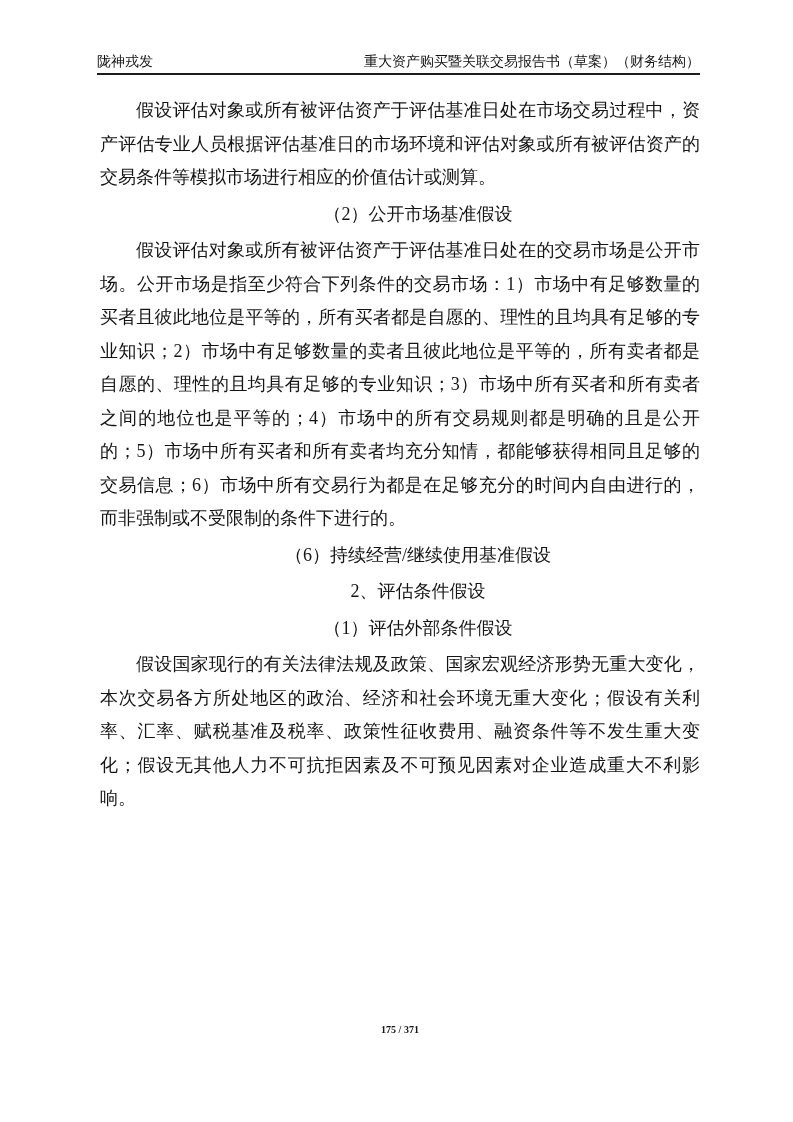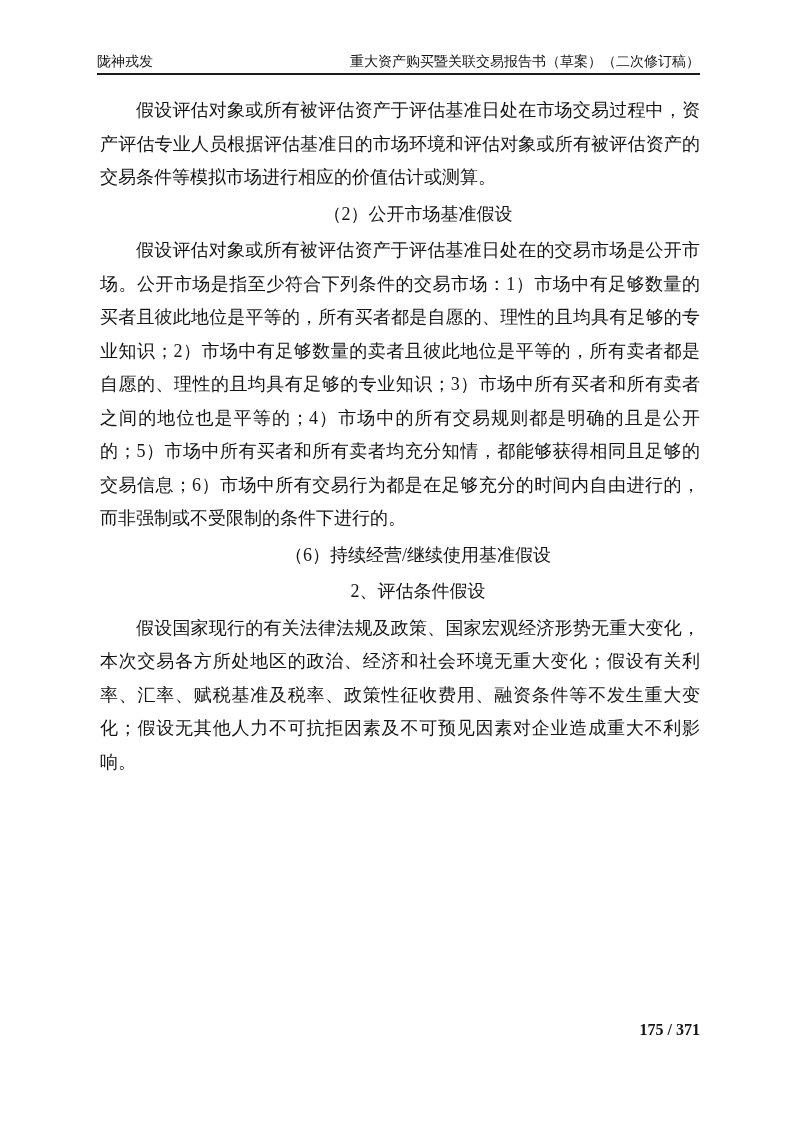--- a/index.html
+++ b/index.html
@@ -54,44 +54,45 @@
     text-align: center;
   }
   .block.continued {
     text-align-last: justify;
   }
   .doc-footer {
     position: absolute;
     top: 1021px;
     left: 100px;
     right: 93px;
-    text-align: right;
-    font-size: 16px;
+    text-align: center;
+    font-size: 10px;
     line-height: 18px;
     font-weight: bold;
   }
 </style>
 </head>
 <body>
 
 <div class="page">
 
   <header class="doc-header">
     <span>陇神戎发</span>
-    <span>重大资产购买暨关联交易报告书（草案）（二次修订稿）</span>
+    <span>重大资产购买暨关联交易报告书（草案）（财务结构）</span>
   </header>
 
   <div class="header-rule"></div>
 
   <main class="doc-body">
       <p class="block para">假设评估对象或所有被评估资产于评估基准日处在市场交易过程中，资产评估专业人员根据评估基准日的市场环境和评估对象或所有被评估资产的交易条件等模拟市场进行相应的价值估计或测算。</p>
       <p class="block heading">（2）公开市场基准假设</p>
       <p class="block para">假设评估对象或所有被评估资产于评估基准日处在的交易市场是公开市场。公开市场是指至少符合下列条件的交易市场：1）市场中有足够数量的买者且彼此地位是平等的，所有买者都是自愿的、理性的且均具有足够的专业知识；2）市场中有足够数量的卖者且彼此地位是平等的，所有卖者都是自愿的、理性的且均具有足够的专业知识；3）市场中所有买者和所有卖者之间的地位也是平等的；4）市场中的所有交易规则都是明确的且是公开的；5）市场中所有买者和所有卖者均充分知情，都能够获得相同且足够的交易信息；6）市场中所有交易行为都是在足够充分的时间内自由进行的，而非强制或不受限制的条件下进行的。</p>
       <p class="block heading">（6）持续经营/继续使用基准假设</p>
       <p class="block heading">2、评估条件假设</p>
+      <p class="block heading">（1）评估外部条件假设</p>
       <p class="block para">假设国家现行的有关法律法规及政策、国家宏观经济形势无重大变化，本次交易各方所处地区的政治、经济和社会环境无重大变化；假设有关利率、汇率、赋税基准及税率、政策性征收费用、融资条件等不发生重大变化；假设无其他人力不可抗拒因素及不可预见因素对企业造成重大不利影响。</p>
     </main>
 
   <footer class="doc-footer">
     <span>175 / 371</span>
   </footer>
 
 </div>
 
 </body></html>

